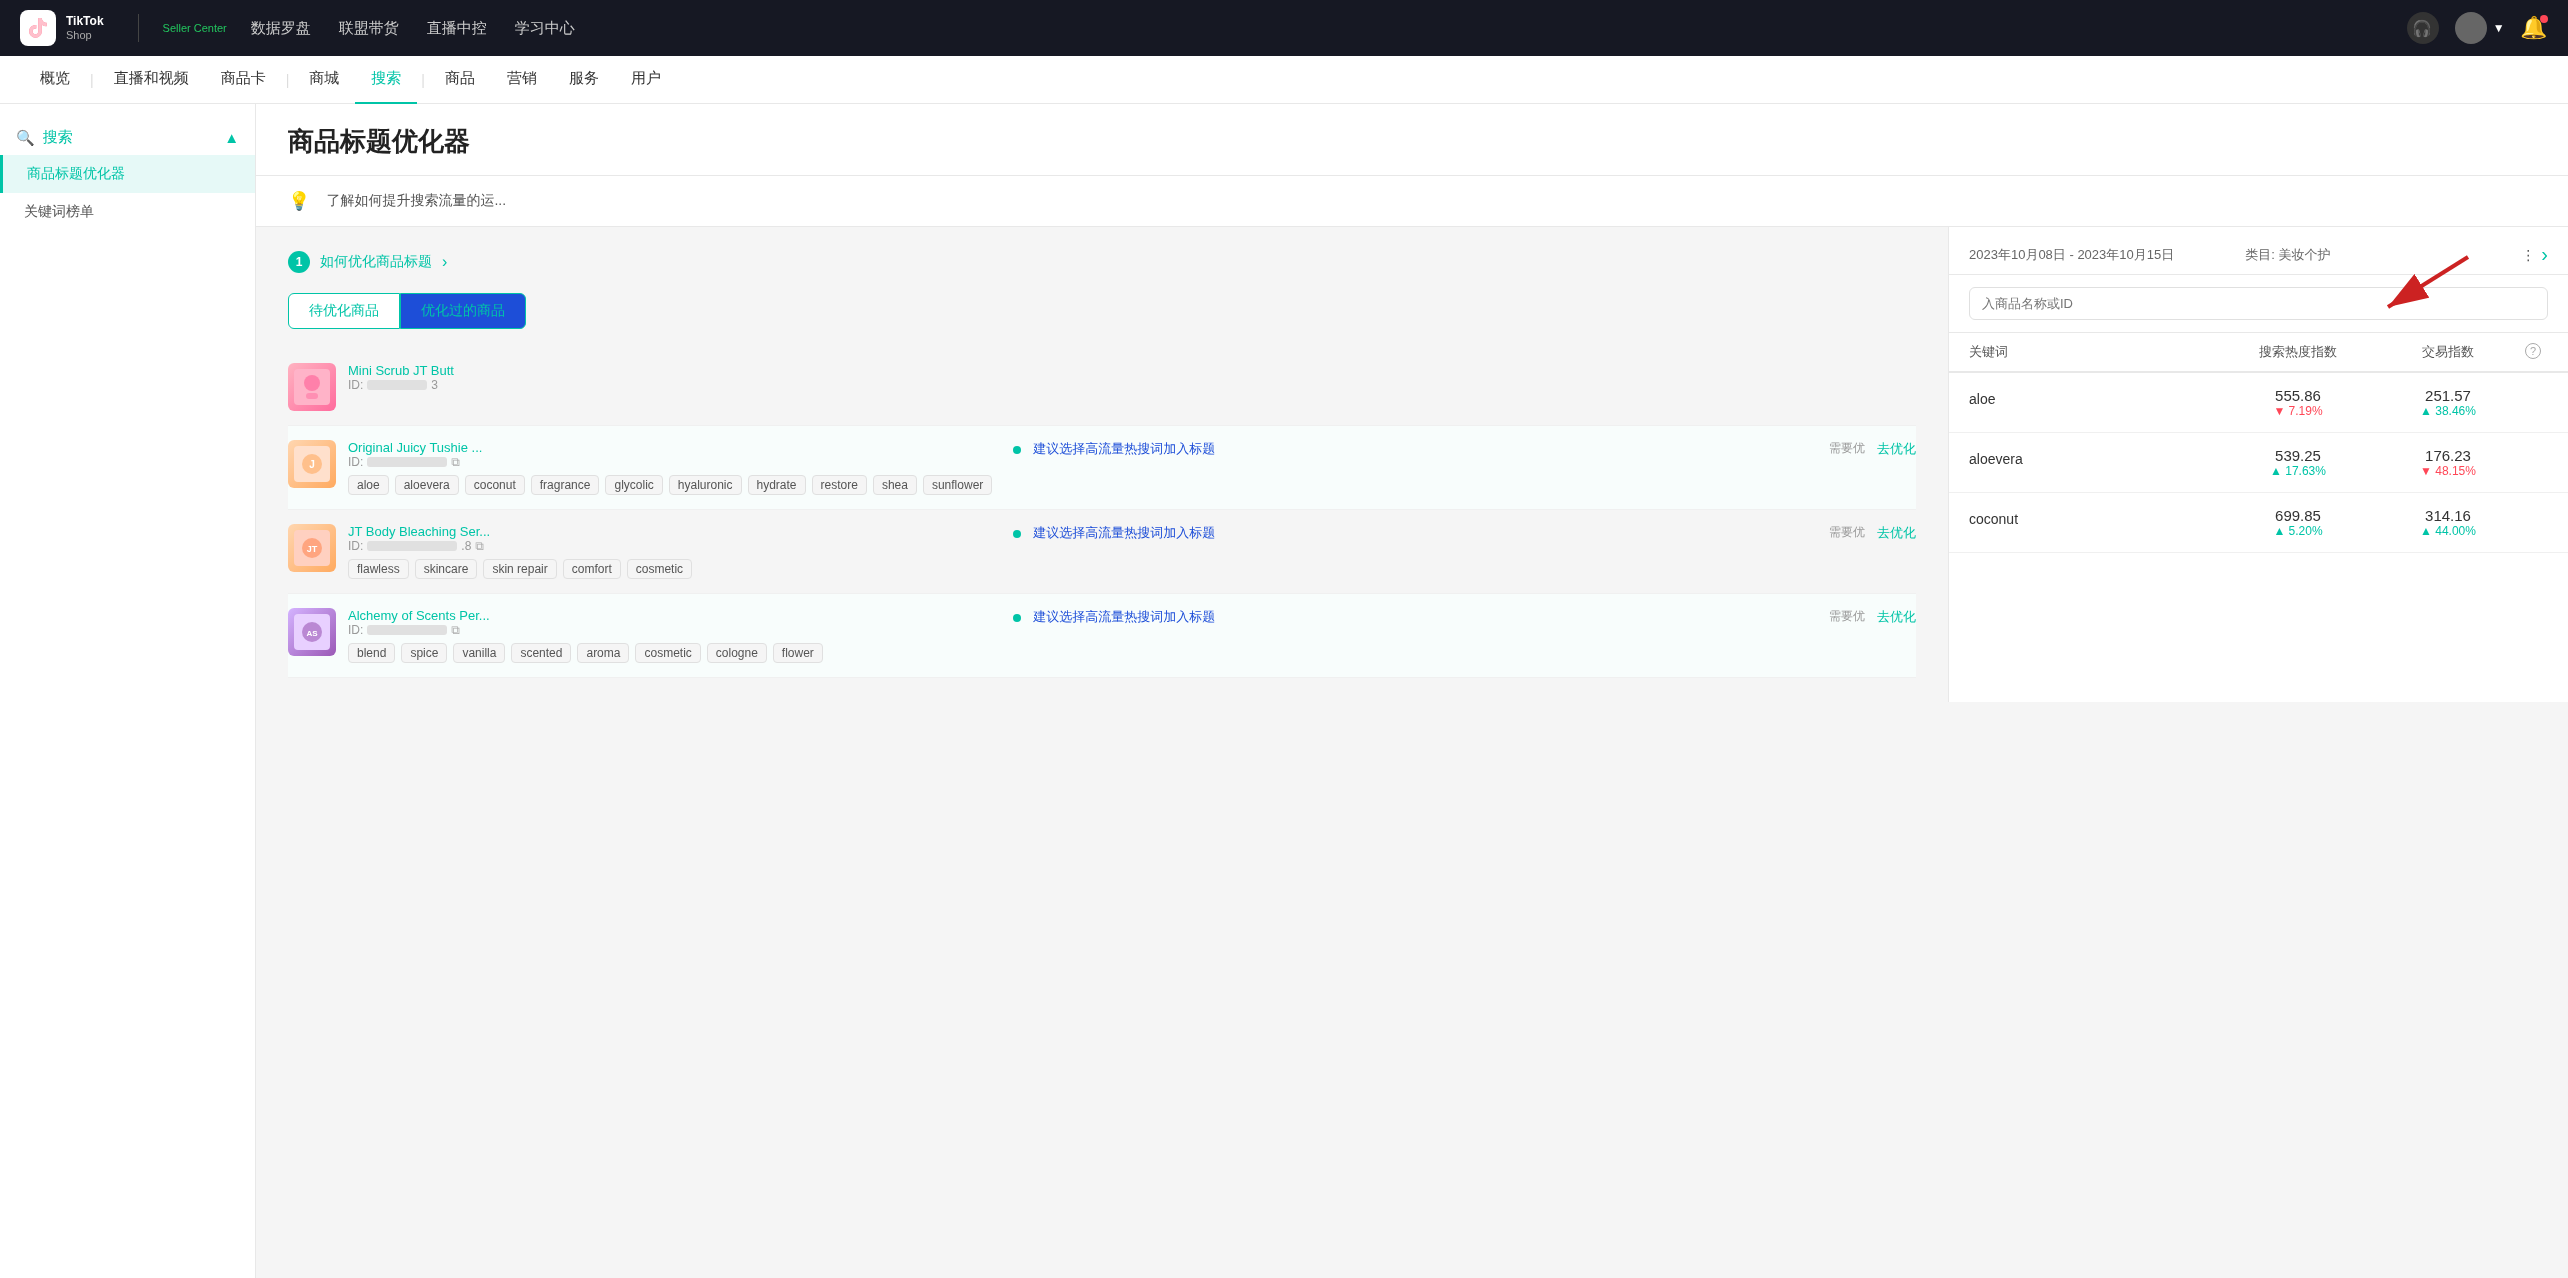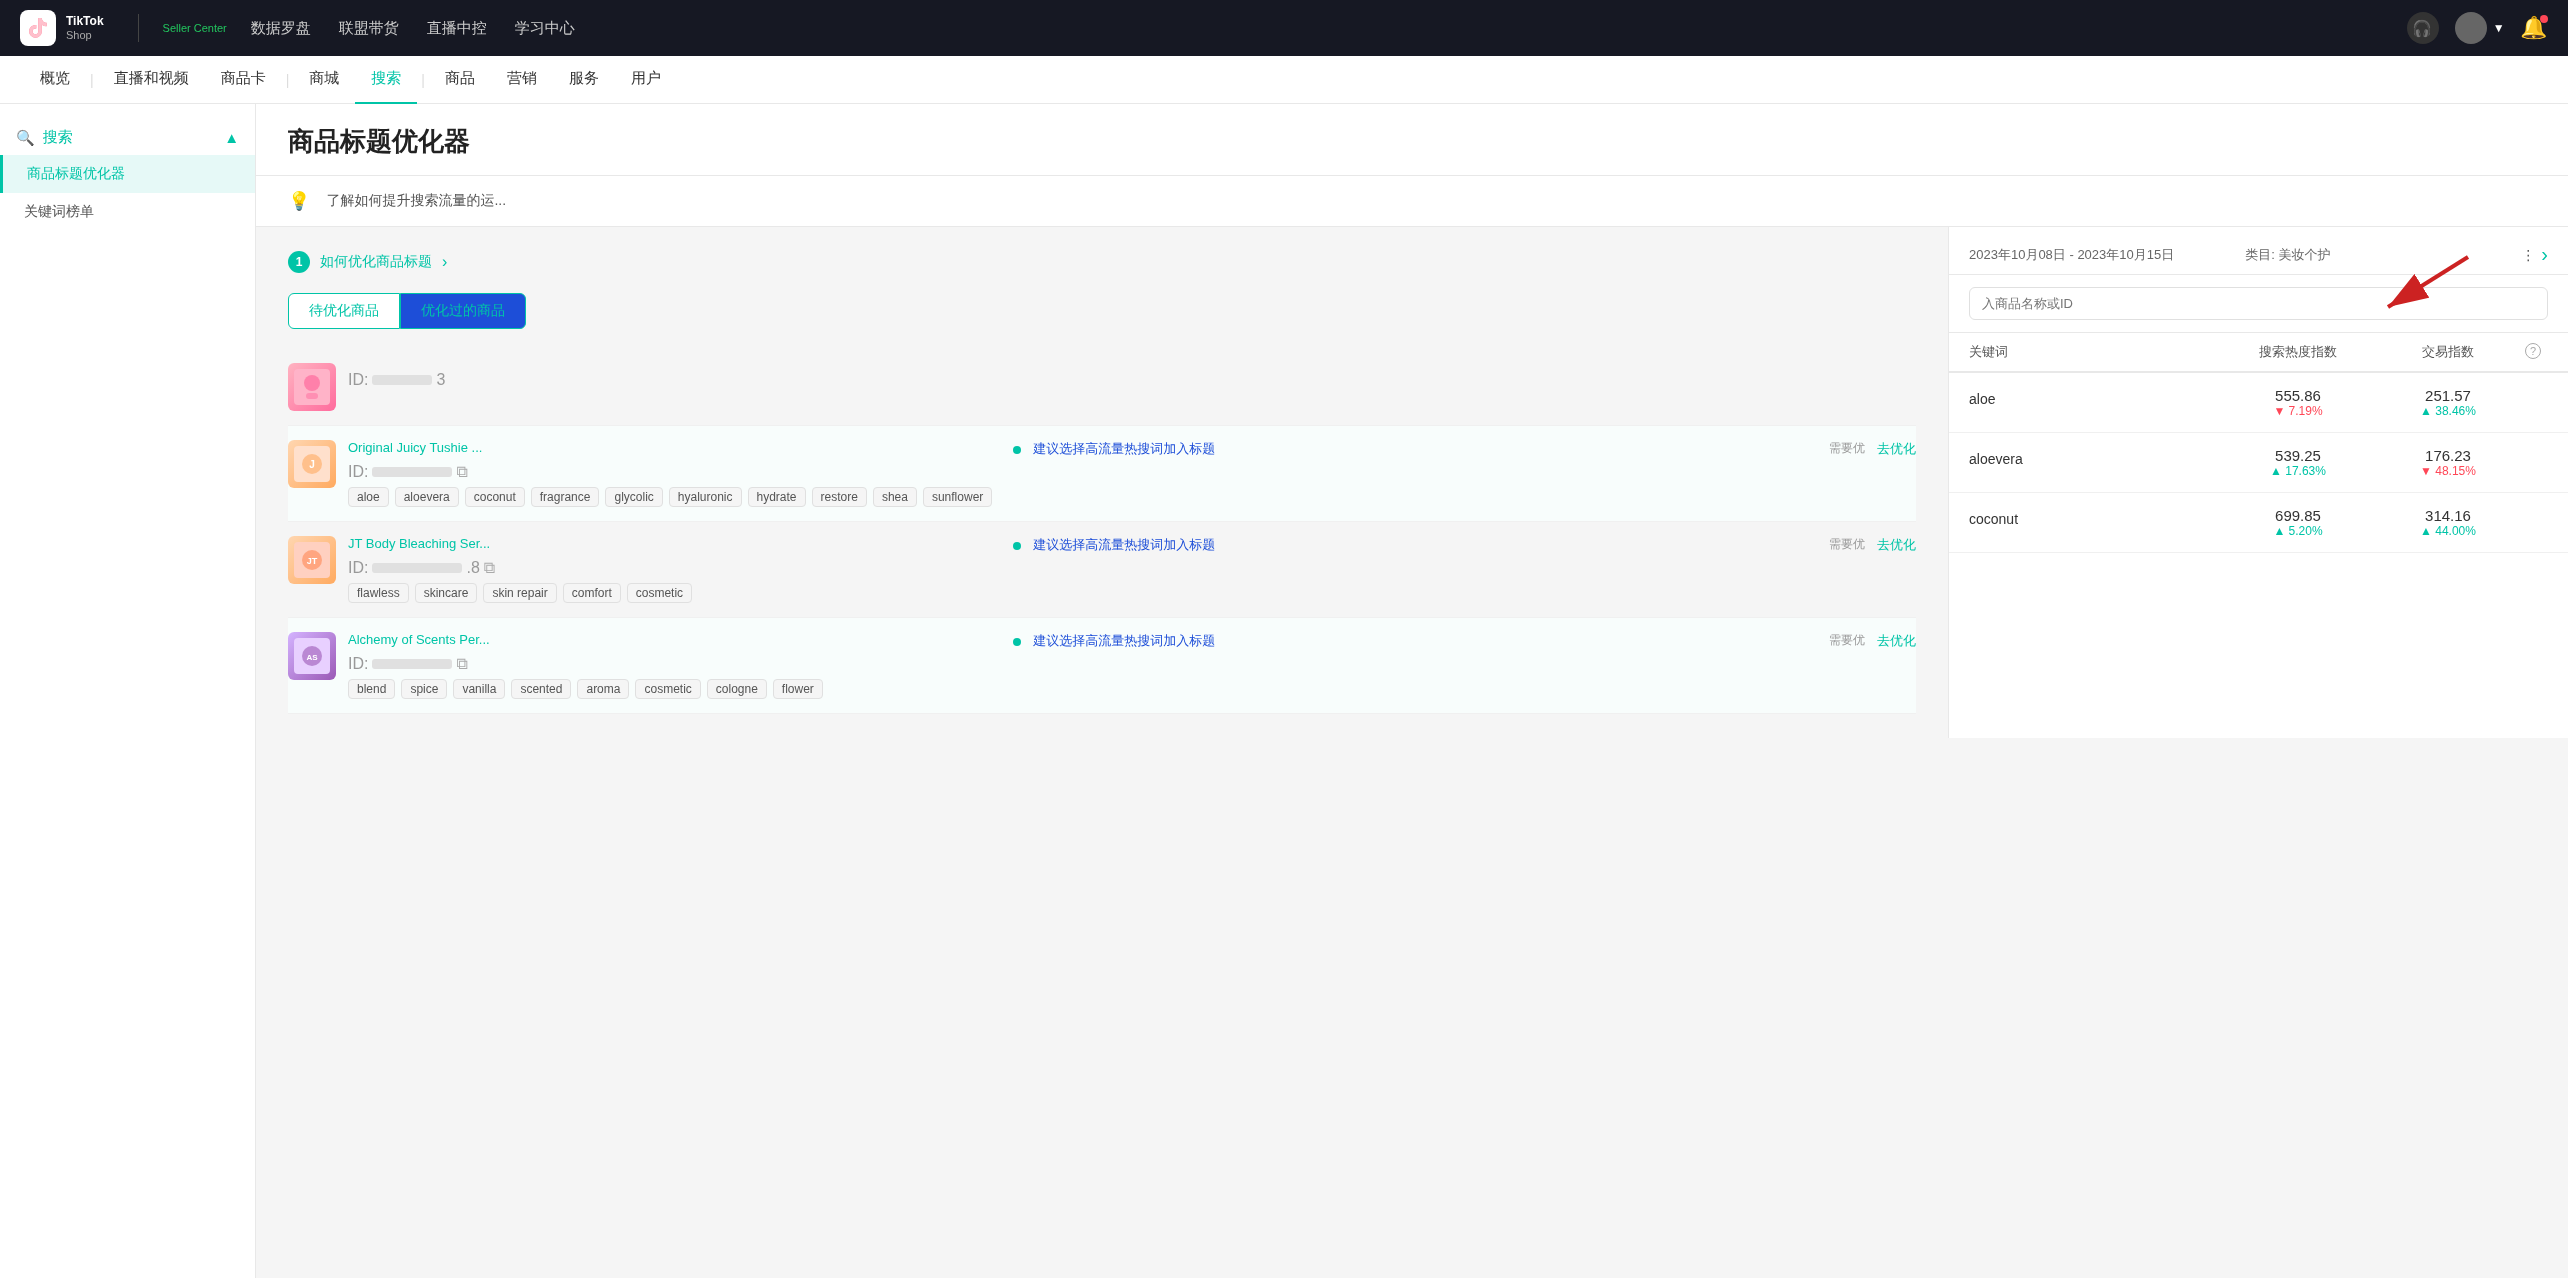--- a/index.html
+++ b/index.html
@@ -185,21 +185,21 @@
       flex-shrink: 0;
       overflow: hidden;
       display: flex;
       align-items: center;
       justify-content: center;
       font-size: 10px;
       color: #999;
     }
     .product-info { flex: 1; min-width: 0; }
     .product-name { color: #00c4a7; font-size: 13px; cursor: pointer; white-space: nowrap; overflow: hidden; text-overflow: ellipsis; }
-    .product-id { color: #999; font-size: 16px; display: flex; align-items: center; gap: 4px; margin-top: 8px; text-align: center; }
+    .product-id { color: #999; font-size: 12px; display: flex; align-items: center; gap: 4px; margin-top: 0; text-align: center; }
     .keyword-tags { display: flex; flex-wrap: wrap; gap: 6px; margin-top: 6px; }
     .keyword-tag {
       background: #f5f5f5;
       border: 1px solid #e0e0e0;
       border-radius: 4px;
       padding: 2px 8px;
       font-size: 12px;
       color: #555;
     }
     .dot-indicator { width: 8px; height: 8px; background: #00c4a7; border-radius: 50%; flex-shrink: 0; margin-top: 6px; }
@@ -391,20 +391,21 @@
 
         <div class="product-row">
           <div class="product-thumb thumb-pink">
             <svg width="36" height="36" viewBox="0 0 36 36">
                 <rect width="36" height="36" fill="#ffb3c8" rx="4"></rect>
                 <circle cx="18" cy="14" r="8" fill="#ff6b9d" opacity="0.7"></circle>
                 <rect x="12" y="24" width="12" height="6" rx="3" fill="#ff6b9d" opacity="0.5"></rect>
               </svg>
           </div>
           <div class="product-info">
+            <div class="product-name">Mini Scrub JT Butt</div>
             <div class="product-id">
               <span>ID:</span>
               <span style="background:#e0e0e0;width:60px;height:10px;display:inline-block;border-radius:3px;"></span>
               <span>3</span>
             </div>
           </div>
         </div>
 
         <div class="product-row" style="background:#f8fdfc;">
           <div class="product-thumb thumb-peach">

